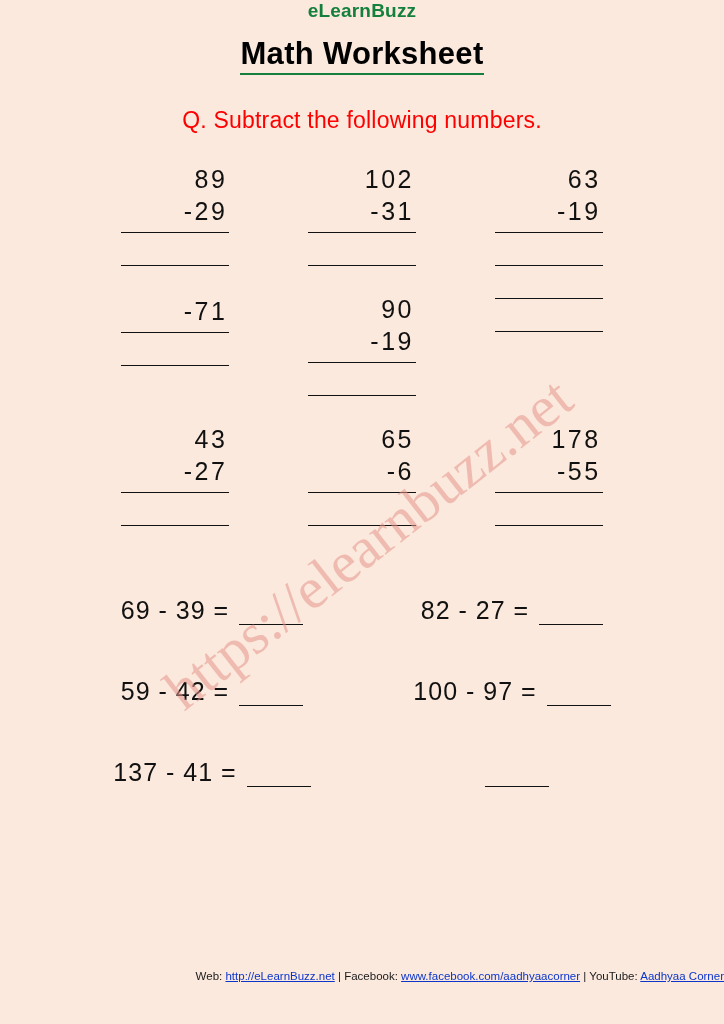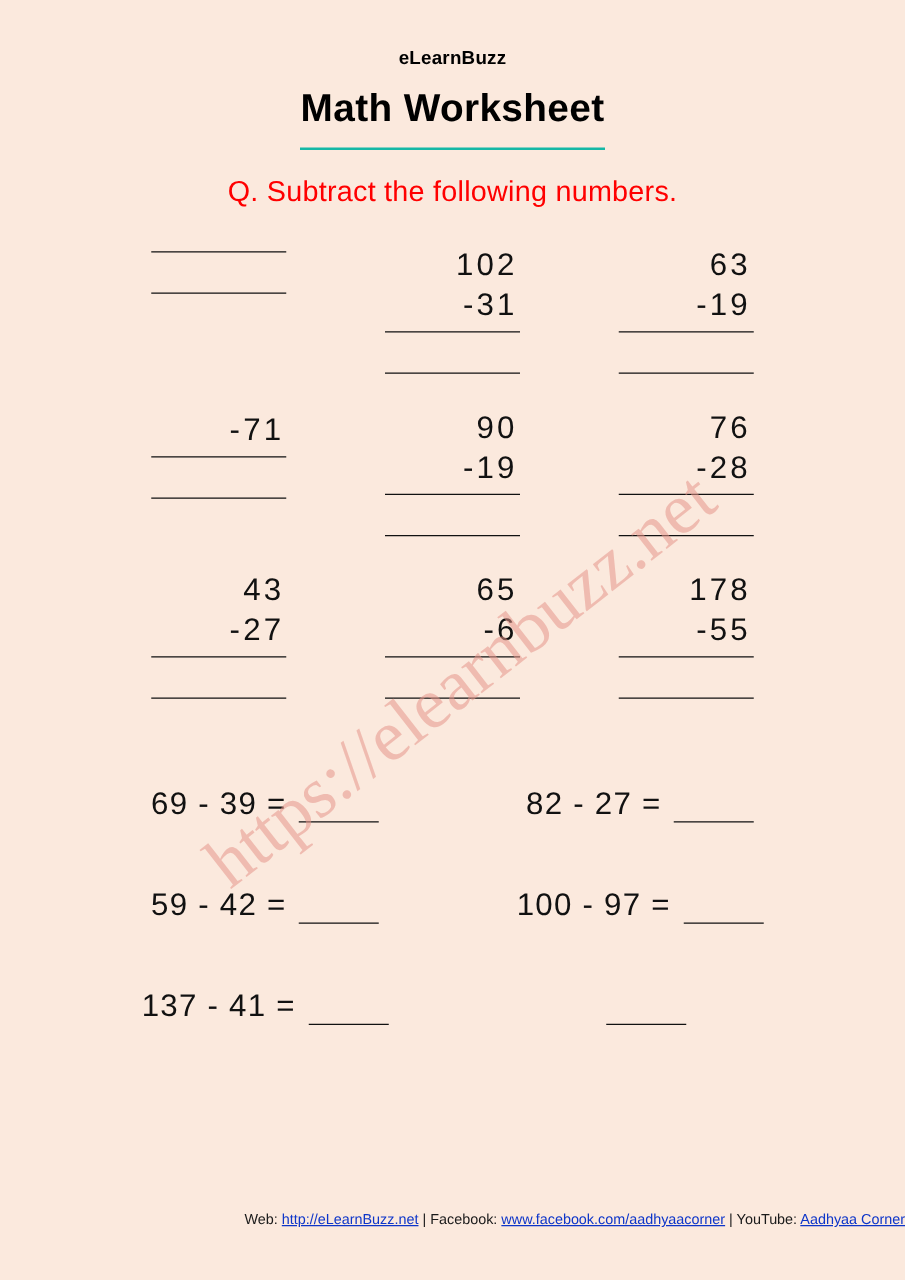--- a/index.html
+++ b/index.html
@@ -15,37 +15,36 @@
     overflow: hidden;
   }
   .page {
     position: relative;
     width: 724px;
     height: 1024px;
     box-sizing: border-box;
   }
   .brand {
     text-align: center;
-    font-size: 15px;
+    font-size: 19px;
     font-weight: bold;
-    color: #000000;
-    padding-top: 38px;
+    color: #15803d;
     letter-spacing: 0.2px;
   }
   .title {
     text-align: center;
     font-size: 31px;
     font-weight: bold;
     color: #000;
     margin-top: 14px;
     letter-spacing: 0.3px;
   }
   .title span {
-    border-bottom: 2px solid #14b8a6;
-    padding-bottom: 14px;
+    border-bottom: 2px solid #15803d;
+    padding-bottom: 2px;
   }
   .instruction {
     text-align: center;
     font-size: 23px;
     font-weight: normal;
     color: #ff0000;
     margin-top: 35px;
     letter-spacing: 0.2px;
   }
 
@@ -173,20 +172,24 @@
 
   <div class="instruction">Q. Subtract the following numbers.</div>
 
   <div class="watermark">
     <div class="watermark-text">https://elearnbuzz.net</div>
   </div>
 
   <div class="vgrid">
 
     <div class="vcell">
+      <div class="vnums">
+        <div class="vtop">89</div>
+        <div class="vbot">-29</div>
+      </div>
       <div class="rule"></div>
       <div class="rule2"></div>
     </div>
 
     <div class="vcell">
       <div class="vnums">
         <div class="vtop">102</div>
         <div class="vbot">-31</div>
       </div>
       <div class="rule"></div>
@@ -213,24 +216,20 @@
     <div class="vcell">
       <div class="vnums">
         <div class="vtop">90</div>
         <div class="vbot">-19</div>
       </div>
       <div class="rule"></div>
       <div class="rule2"></div>
     </div>
 
     <div class="vcell">
-      <div class="vnums">
-        <div class="vtop">76</div>
-        <div class="vbot">-28</div>
-      </div>
       <div class="rule"></div>
       <div class="rule2"></div>
     </div>
 
     <div class="vcell">
       <div class="vnums">
         <div class="vtop">43</div>
         <div class="vbot">-27</div>
       </div>
       <div class="rule"></div>

